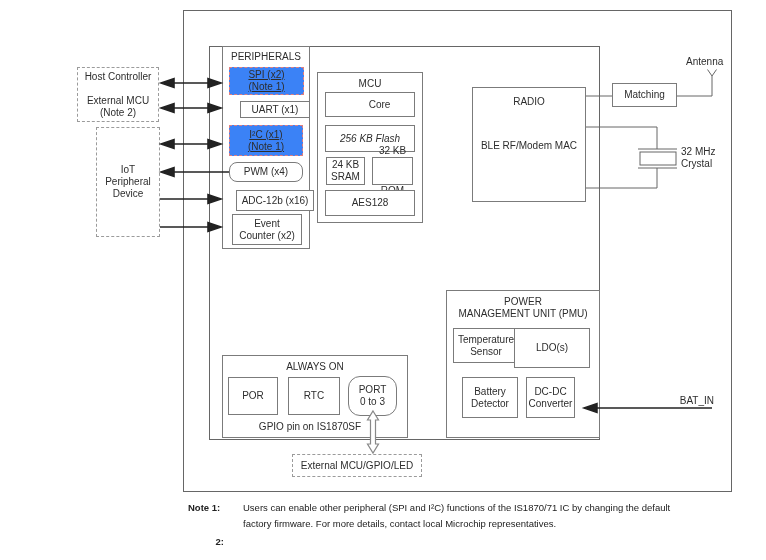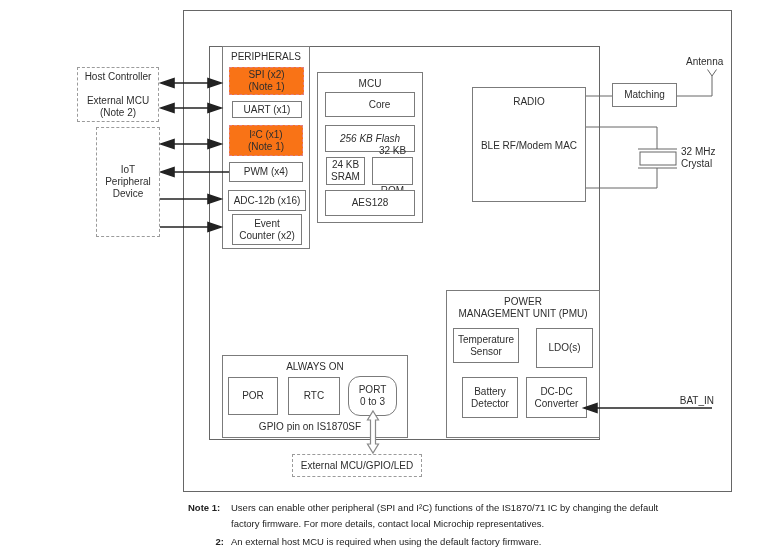--- a/index.html
+++ b/index.html
@@ -3,26 +3,26 @@
 <meta charset="utf-8">
 <style>
   html,body{margin:0;padding:0;background:#ffffff;}
   body{width:766px;height:560px;font-family:"Liberation Sans", sans-serif;color:#2d2d2d;}
   .stage{position:relative;width:766px;height:560px;background:#fff;overflow:hidden;}
   .abs{position:absolute;box-sizing:border-box;}
   .frame{border:1px solid #666;background:transparent;}
   .box{border:1px solid #7b7b7b;background:#fff;}
   .cc{display:flex;flex-direction:column;align-items:center;justify-content:center;text-align:center;}
   .lbl{font-size:10px;line-height:12px;color:#2d2d2d;}
-  .red-dash{border:1px dashed #e07f7f;background:#f97316;}
+  .red-dash{border:1px dashed #e07f7f;background:#3b82f6;text-decoration:underline;}
   .gray-dash{border:1px dashed #9b9b9b;background:#fff;}
   .hdr{font-size:10px;line-height:12px;color:#2d2d2d;text-align:center;}
   .wires{position:absolute;left:0;top:0;pointer-events:none;}
   .note-area{position:absolute;left:188px;top:500px;font-size:9.5px;color:#222;}
-  .note-row{display:flex;align-items:flex-start;}
+  .note-row{display:flex;align-items:flex-start;gap:12px;}
   .note-label{width:36px;font-weight:bold;text-align:right;flex:none;line-height:16.3px;}
   .note-label.first{text-align:left;}
   .note-body{margin-left:7px;line-height:16.3px;white-space:nowrap;}
 </style>
 </head>
 <body>
 
 <div class="stage">
 
   <div class="abs frame" style="left:183px;top:10px;width:549px;height:482px;"></div>
@@ -40,31 +40,31 @@
     <div class="lbl">Device</div>
   </div>
 
   <div class="abs box" style="left:222px;top:46px;width:88px;height:203px;">
     <div class="hdr" style="margin-top:4px;">PERIPHERALS</div>
   </div>
   <div class="abs red-dash cc" style="left:229px;top:67px;width:75px;height:28px;">
     <div class="lbl">SPI (x2)</div>
     <div class="lbl">(Note 1)</div>
   </div>
-  <div class="abs box cc" style="left:232px;top:101px;width:70px;height:17px;">
+  <div class="abs box cc" style="left:240px;top:101px;width:70px;height:17px;">
     <div class="lbl">UART (x1)</div>
   </div>
   <div class="abs red-dash cc" style="left:229px;top:125px;width:74px;height:31px;">
     <div class="lbl">I²C (x1)</div>
     <div class="lbl">(Note 1)</div>
   </div>
-  <div class="abs box cc" style="left:229px;top:162px;width:74px;height:20px;">
+  <div class="abs box cc" style="left:229px;top:162px;width:74px;height:20px;border-radius:8px;">
     <div class="lbl">PWM (x4)</div>
   </div>
-  <div class="abs box cc" style="left:228px;top:190px;width:78px;height:21px;">
+  <div class="abs box cc" style="left:236px;top:190px;width:78px;height:21px;">
     <div class="lbl">ADC-12b (x16)</div>
   </div>
   <div class="abs box cc" style="left:232px;top:214px;width:70px;height:31px;">
     <div class="lbl">Event</div>
     <div class="lbl">Counter (x2)</div>
   </div>
 
   <div class="abs box" style="left:317px;top:72px;width:106px;height:151px;">
     <div class="hdr" style="margin-top:5px;">MCU</div>
   </div>
@@ -116,28 +116,28 @@
   <div class="abs lbl" style="left:240px;top:421px;width:140px;text-align:center;">GPIO pin on IS1870SF</div>
 
   <div class="abs box" style="left:446px;top:290px;width:154px;height:148px;">
     <div class="hdr" style="margin-top:5px;">POWER</div>
     <div class="hdr">MANAGEMENT UNIT (PMU)</div>
   </div>
   <div class="abs box cc" style="left:453px;top:328px;width:66px;height:35px;">
     <div class="lbl">Temperature</div>
     <div class="lbl">Sensor</div>
   </div>
-  <div class="abs box cc" style="left:536px;top:328px;width:57px;height:40px;">
+  <div class="abs box cc" style="left:514px;top:328px;width:76px;height:40px;">
     <div class="lbl">LDO(s)</div>
   </div>
   <div class="abs box cc" style="left:462px;top:377px;width:56px;height:41px;">
     <div class="lbl">Battery</div>
     <div class="lbl">Detector</div>
   </div>
-  <div class="abs box cc" style="left:526px;top:377px;width:61px;height:41px;">
+  <div class="abs box cc" style="left:526px;top:377px;width:49px;height:41px;">
     <div class="lbl">DC-DC</div>
     <div class="lbl">Converter</div>
   </div>
 
   <div class="abs lbl" style="left:664px;top:395px;width:50px;text-align:right;">BAT_IN</div>
 
   <div class="abs gray-dash cc" style="left:292px;top:454px;width:130px;height:23px;">
     <div class="lbl">External MCU/GPIO/LED</div>
   </div>
 
@@ -191,17 +191,16 @@
   <div class="note-area">
     <div class="note-row">
       <div class="note-label first">Note 1:</div>
       <div class="note-body">
         <div>Users can enable other peripheral (SPI and I²C) functions of the IS1870/71 IC by changing the default</div>
         <div>factory firmware. For more details, contact local Microchip representatives.</div>
       </div>
     </div>
     <div class="note-row" style="margin-top:1px;">
       <div class="note-label">2:</div>
-      <div class="note-body">An external host MCU is required when using the default factory firmware.</div>
     </div>
   </div>
 
 </div>
 
 </body></html>

